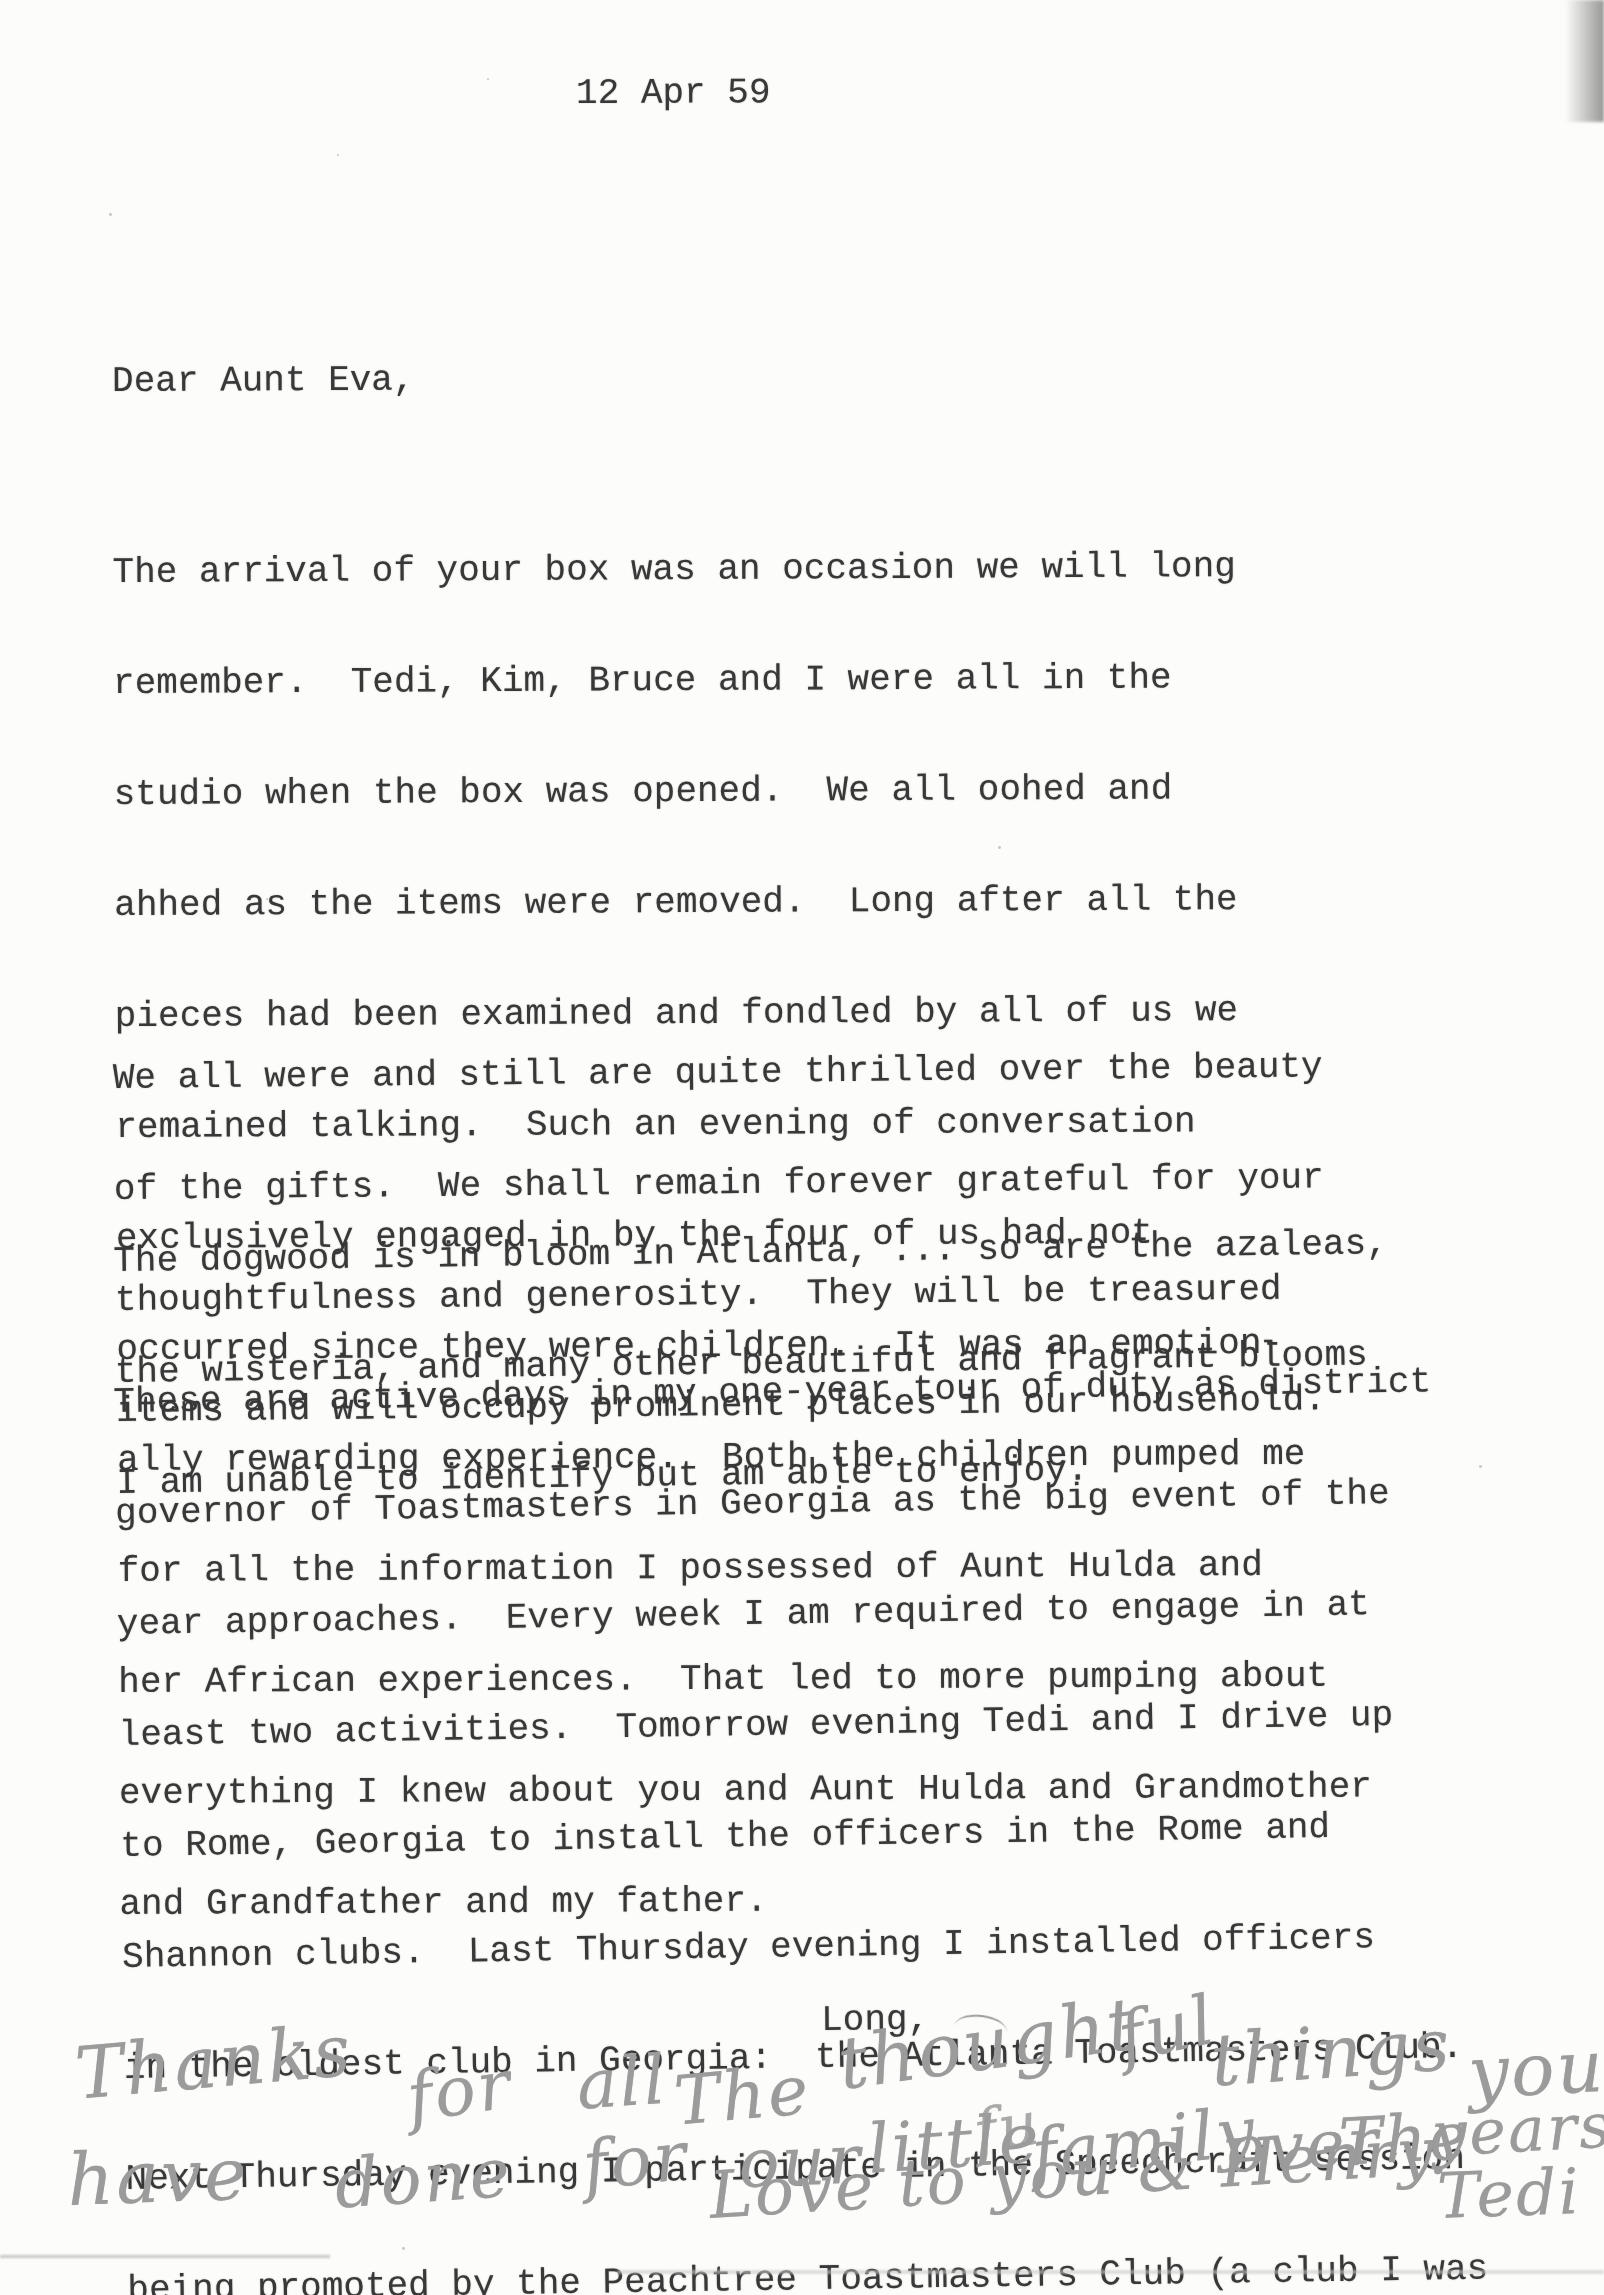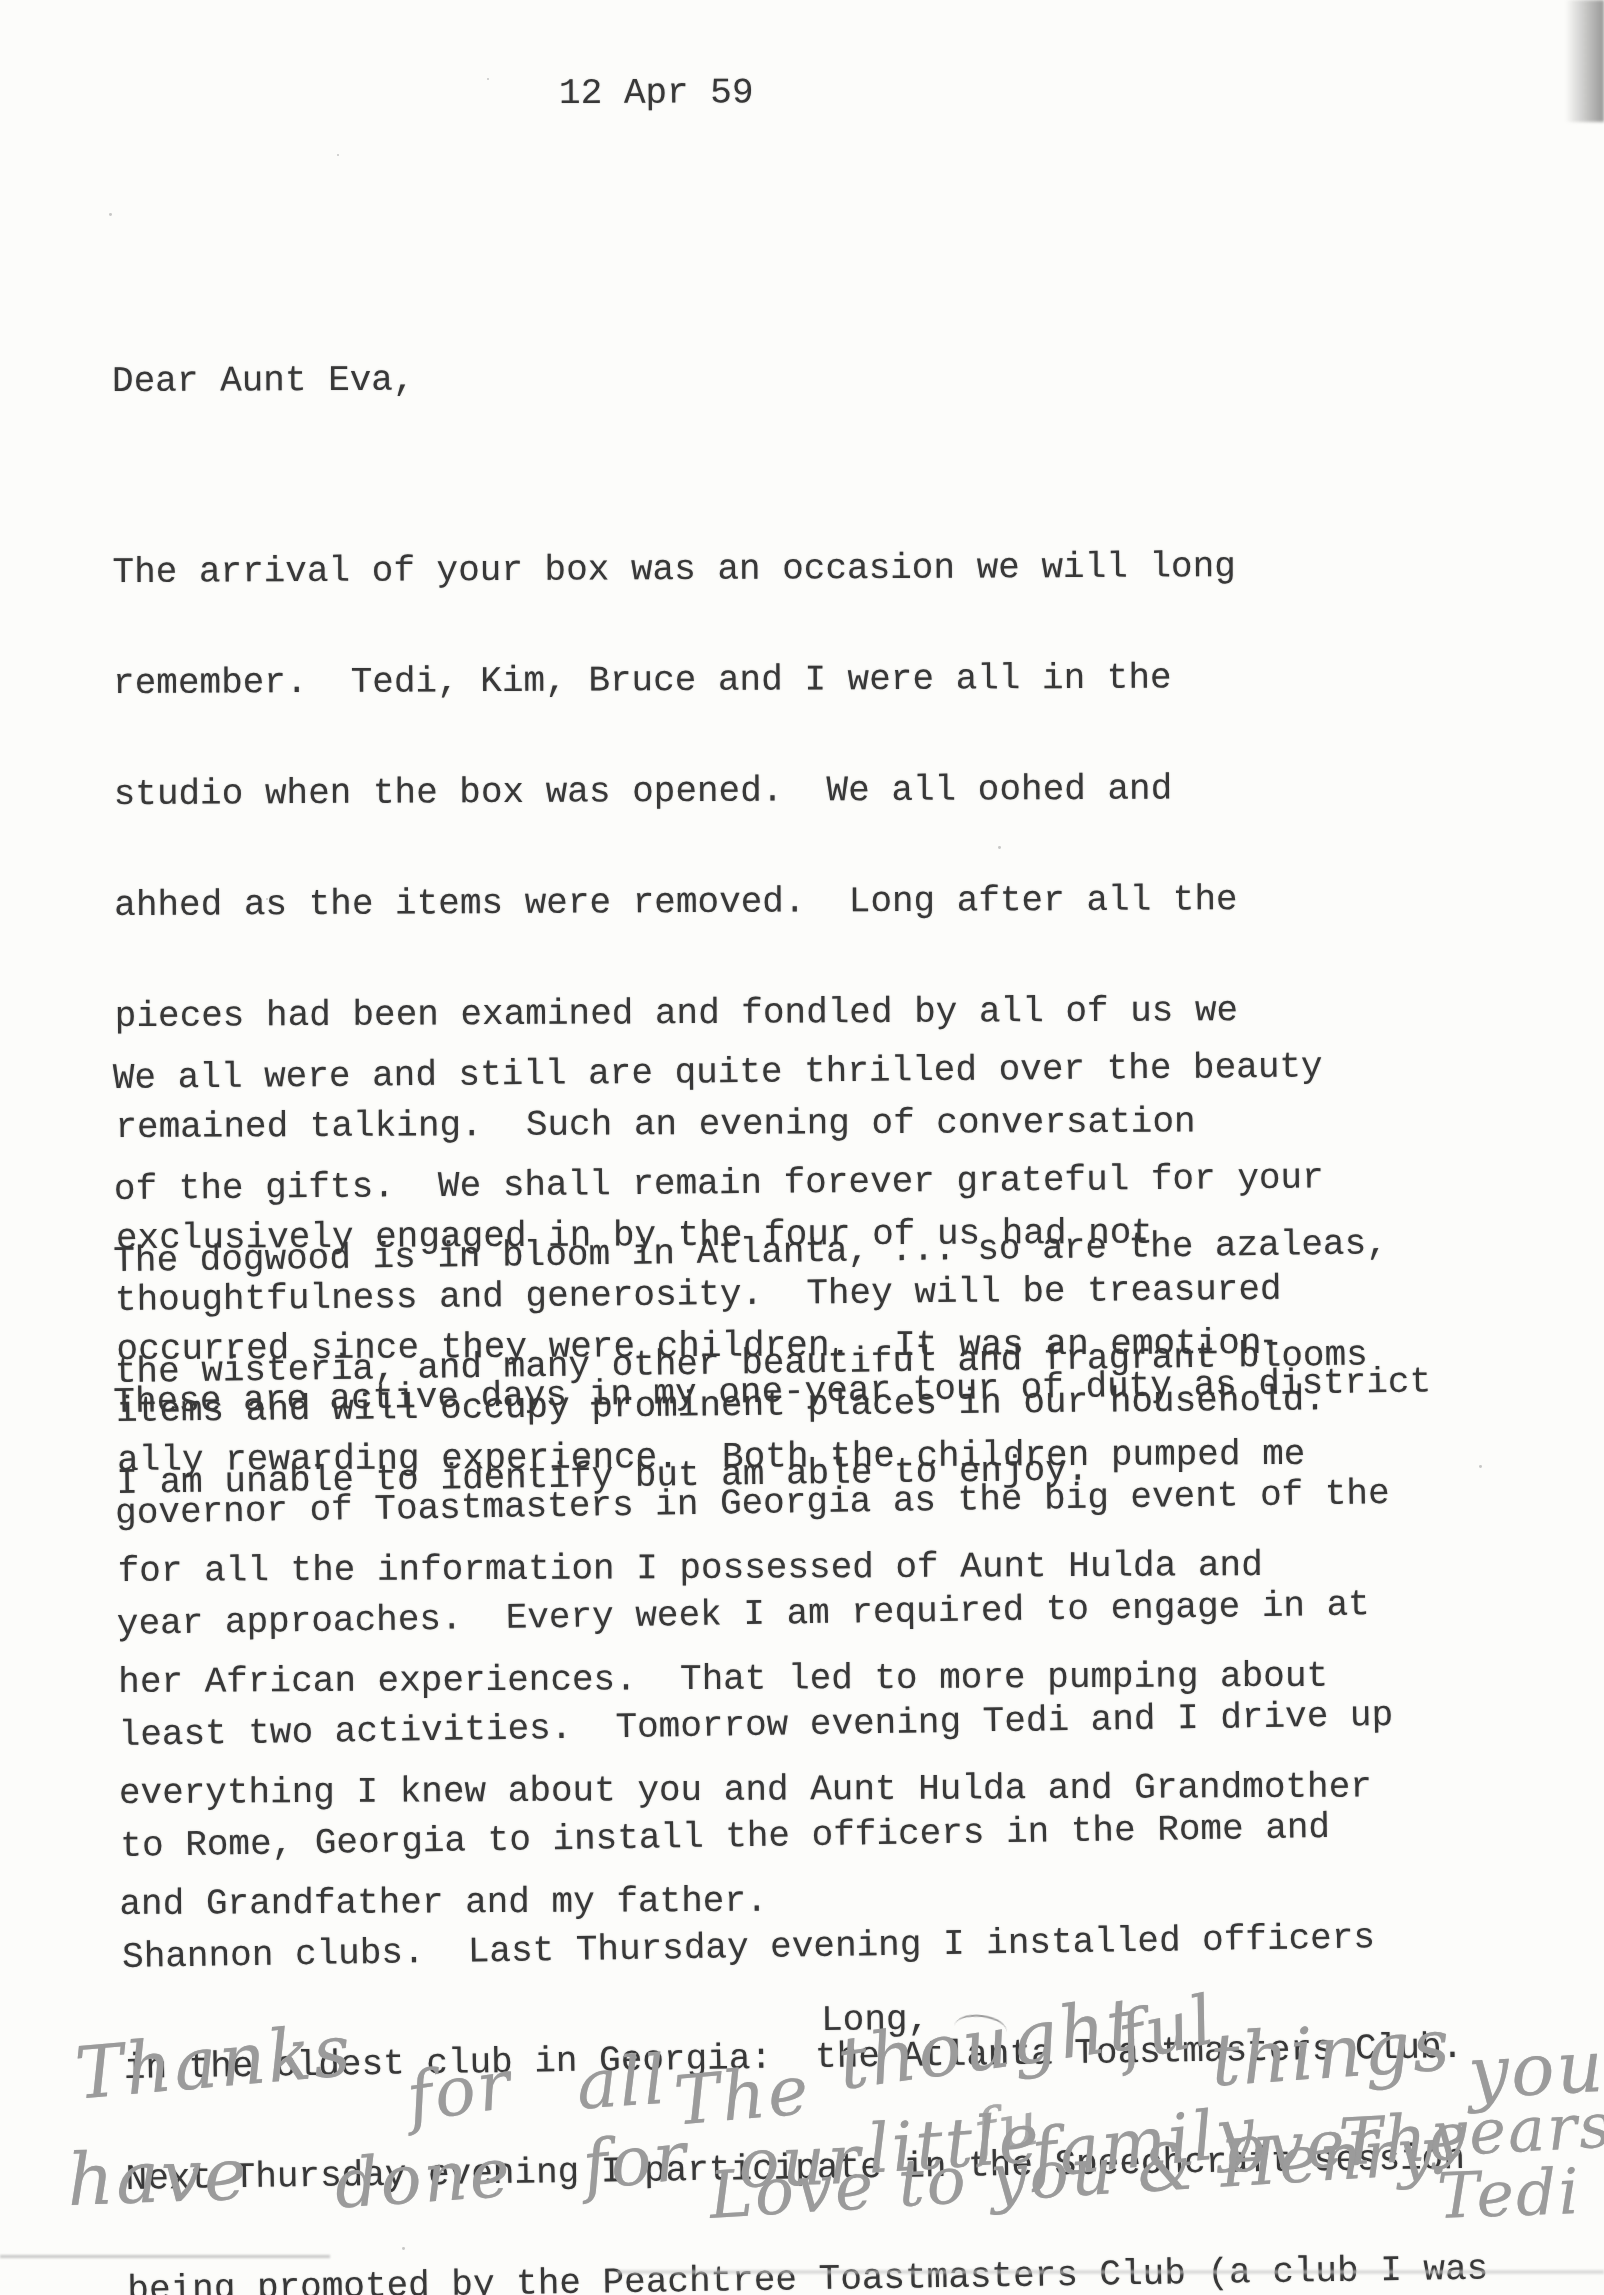--- a/index.html
+++ b/index.html
@@ -3,21 +3,21 @@
 <meta charset="utf-8">
 <style>
   html,body{margin:0;padding:0;}
   body{width:1604px;height:2295px;background:#e9e9e7;font-family:"Liberation Mono","DejaVu Sans Mono",monospace;}
   #paper{position:absolute;left:0;top:0;width:1604px;height:2295px;background:#fcfcfa;overflow:hidden;}
 
   
   .typed{position:absolute;color:#383838;font-size:36px;line-height:37px;white-space:pre;
          text-shadow:0 0 1.4px rgba(56,56,56,.42);transform-origin:left top;}
   .tl{height:37px;}
-  #date-block{left:559px;top:75px;transform:rotate(-0.2deg);}
+  #date-block{left:576px;top:75px;transform:rotate(-0.2deg);}
   #salutation-block{left:112px;top:363px;transform:rotate(-0.25deg);}
   #para-1{left:112px;top:480px;transform:rotate(-0.3deg);}
   #para-2{left:112px;top:986px;transform:rotate(-0.55deg);}
   #para-3{left:112px;top:1169px;transform:rotate(-0.8deg);}
   #para-4{left:112px;top:1310px;transform:rotate(-0.9deg);}
   #closing-block{left:821px;top:2002px;transform:rotate(-0.5deg);}
 
   
   .hw{position:absolute;font-family:"DejaVu Serif",serif;font-style:italic;color:#9b9b9b;
       letter-spacing:2.2px;white-space:pre;text-shadow:0 0 0.7px rgba(150,150,150,.6);

